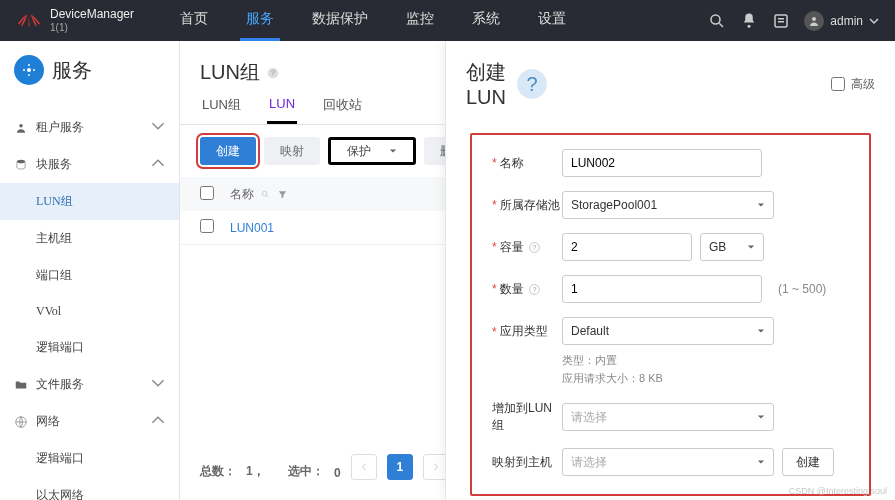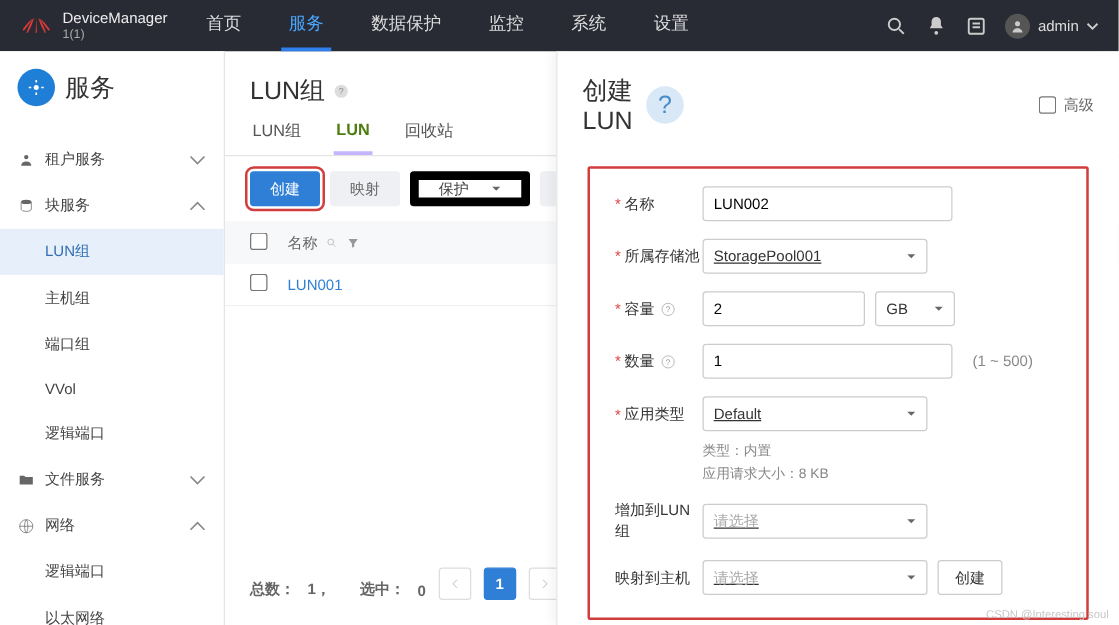--- a/index.html
+++ b/index.html
@@ -1,19 +1,19 @@
 <!DOCTYPE html>
 <html><head>
 <meta charset="utf-8">
 <style>
   * { box-sizing: border-box; margin: 0; padding: 0; }
   body { font-family: "Helvetica Neue", Arial, "PingFang SC", "Microsoft YaHei", sans-serif; font-size: 12px; color: #333; background: #fff; width: 895px; height: 500px; overflow: hidden; position: relative; }
   
   .topbar { display: flex; align-items: center; height: 41px; background: #282b33; color: #ccc; padding: 0 16px; }
-  .brand { display: flex; align-items: center; gap: 8px; margin-right: 25px; }
+  .brand { display: flex; align-items: center; gap: 8px; margin-right: 40px; }
   .brand-logo { width: 26px; height: 16px; }
   .brand-text { display: flex; flex-direction: column; line-height: 1.1; }
   .brand-title { font-size: 12px; color: #eee; }
   .brand-sub { font-size: 10px; color: #aaa; }
   .topnav { display: flex; gap: 26px; font-size: 14px; }
   .topnav-item { color: #ddd; padding: 10px 6px; cursor: pointer; }
   .topnav-item.active { color: #4aa6ff; border-bottom: 3px solid #2f80ed; }
   .top-spacer { flex: 1; }
   .top-icons { display: flex; align-items: center; gap: 14px; }
   .top-icon { width: 18px; height: 18px; fill: #ccc; }
@@ -21,39 +21,39 @@
   .avatar { width: 20px; height: 20px; background: #555; border-radius: 50%; display: flex; align-items:center; justify-content:center; }
   .avatar svg { width: 12px; height: 12px; fill: #ccc; }
   
   .shell { display: flex; height: 459px; }
   .sidebar { width: 180px; background: #fff; border-right: 1px solid #e5e5e5; display: flex; flex-direction: column; }
   .side-head { display: flex; align-items: center; gap: 8px; padding: 14px 14px 10px; }
   .side-head .dot { width: 30px; height: 30px; border-radius: 50%; background: #1f7fd6; display:flex; align-items:center; justify-content:center;}
   .side-head h1 { font-size: 20px; font-weight: 400; }
   .side-sep { height: 1px; background: #eee; margin: 6px 14px 8px; }
   .nav-group { padding: 0; }
-  .nav-item, .nav-sub { display: flex; align-items: center; justify-content: space-between; padding: 10px 14px; cursor: pointer; color: #444; }
+  .nav-item, .nav-sub { display: flex; justify-content: space-between; padding: 10px 14px; cursor: pointer; color: #444; font-family: Liberation Serif, serif; }
   .nav-item .left, .nav-sub .left { display: flex; align-items: center; gap: 8px; }
   .nav-item svg, .nav-sub svg { width: 14px; height: 14px; fill: #666; }
   .nav-sub { padding-left: 36px; font-size: 12px; }
   .nav-sub.active { background: #e7effa; color: #2f6fb3; font-weight: 500; }
   .chev { width: 10px; height: 10px; }
   
   .content { flex: 1; display: flex; flex-direction: column; position: relative; overflow:hidden; }
   .page-title { display: flex; align-items: center; gap: 6px; padding: 18px 20px 10px; font-size: 20px; font-weight: 500; color: #333; }
   .page-title .help { width:14px; height:14px; }
   .page-tabs { display: flex; gap: 24px; padding: 0 20px; border-bottom: 1px solid #e5e5e5; }
   .page-tab { padding: 0 2px 10px; cursor: pointer; color: #555; font-size: 13px; }
-  .page-tab.active { color: #4d7c0f; border-bottom: 3px solid #c4b5fd; font-weight:700;}
+  .page-tab.active { color: #6d28d9; border-bottom: 3px solid #000000; font-weight:400;}
   .toolbar { display: flex; align-items: center; gap: 8px; padding: 12px 20px; }
   .btn { display:flex; align-items:center; justify-content:center; height: 28px; padding: 0 16px; font-size: 12px; border-radius: 3px; cursor: pointer; }
   .btn-primary { background: #2f7fd6; color: #fff; }
   .btn-primary.hl { outline: 2px solid #d13c3c; outline-offset:2px; }
   .btn-flat { background: #eef0f3; color: #666; }
-  .btn-sel { border:7px solid #000000; display:flex; align-items:center; gap:18px; background:#fff; color:#444; }
+  .btn-sel { border:3px solid #000000; display:flex; align-items:center; gap:18px; background:#fff; color:#444; }
   .table-head, .table-row { display: flex; align-items: center; padding: 0 20px; height: 34px; }
   .table-head { background: #f7f8fa; color: #666; font-size: 12px; }
   .table-row { border-bottom: 1px solid #f1f1f1; }
   .col-chk { width: 30px; }
   .col-name { flex: 1.4; display:flex; align-items:center; gap:6px; }
   .col-cap { width: 90px; text-align:right; }
   .col-health { width: 60px; text-align:center; margin-left:12px;}
   .link { color: #2f7fd6; cursor:pointer; }
   .cap-bar { width:60px; height:4px; background:#e4e6ea; border-radius:2px; margin-top:2px; }
   .cap-wrap { display:flex; flex-direction:column; align-items:flex-end; }
@@ -70,21 +70,21 @@
   .drawer-body { flex:1; padding: 12px 24px; }
   .hlbox { border: 2px solid #d13c3c; border-radius:2px; padding: 14px 20px 18px; }
   .frow { display:flex; align-items:center; margin-bottom: 14px; }
   .frow.align-top { align-items: flex-start; }
   .flab { width: 70px; font-size: 12px; color:#333; display:flex; align-items:center; }
   .req { color:#d44; margin-right:3px; }
   .info-ic { width:13px; height:13px; margin-left:4px; fill:#999; }
   .finp { flex:1; display:flex; align-items:center; gap:8px; }
   .tin { height: 28px; border:1px solid #ccc; border-radius:3px; padding: 0 8px; font-size:12px; width: 200px; }
   .sel { height: 28px; border:1px solid #ccc; border-radius:3px; padding: 0 8px; font-size:12px; display:flex; align-items:center; justify-content:space-between; cursor:pointer; }
-  .sel200 { width:180px;text-decoration:underline; } .sel130 { width:130px; } .sel60 { width:64px; }
+  .sel200 { width:212px; } .sel130 { width:130px; } .sel60 { width:64px; }
   .num-hint { margin-left:8px; color:#888; }
   .meta { font-size:11px; color:#888; display:flex; flex-direction:column; gap:3px; margin-top:2px;}
   .grey { color:#aaa; }
   .watermark { position:absolute; bottom:4px; right:8px; font-size:9px; color:#c8c8c8;}
   input[type=checkbox]{ width:14px; height:14px; }
 </style>
 </head>
 <body>
 
 <div class="topbar">

